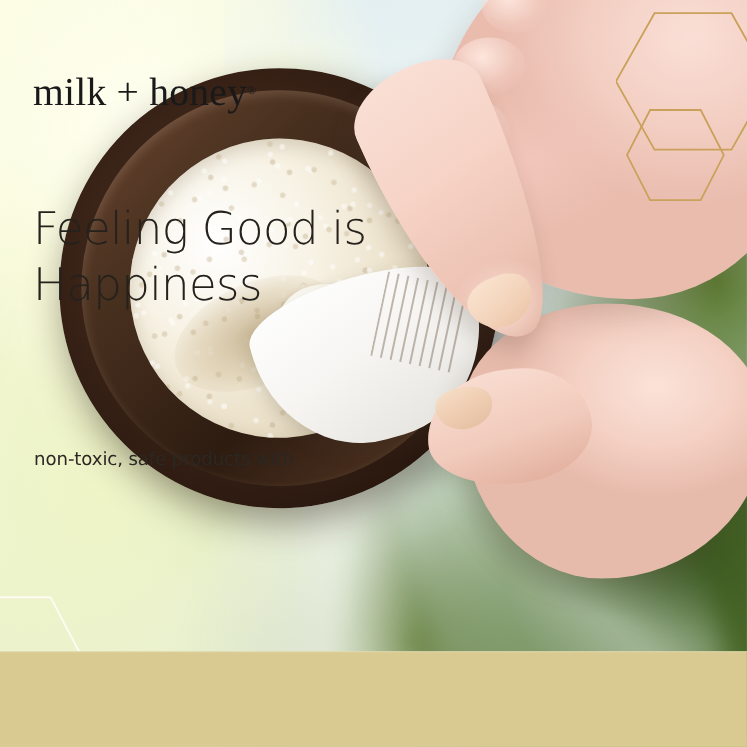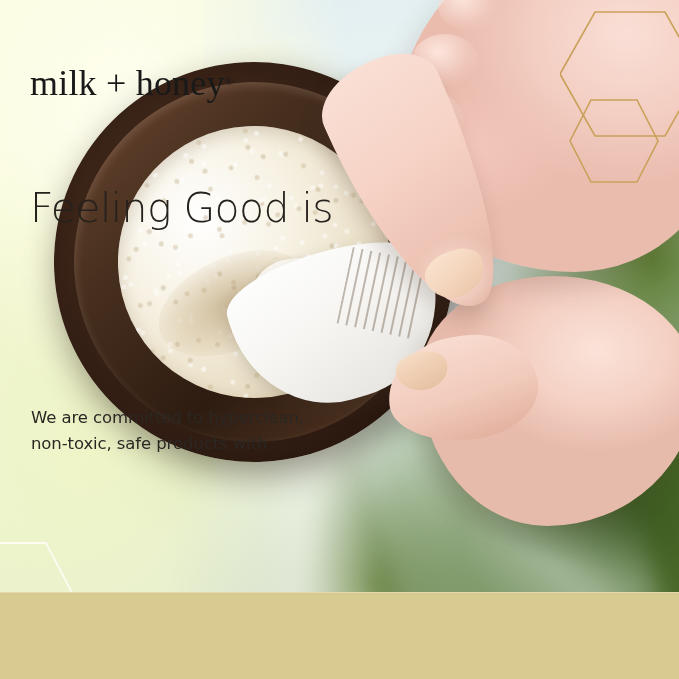--- a/index.html
+++ b/index.html
@@ -423,24 +423,24 @@
   <svg class="hex hex-white-bl" width="136" height="128" viewBox="0 0 136 128">
     <polygon points="34,3 102,3 134,64 102,125 34,125 2,64" stroke="#fdfbf2" stroke-width="1.8" fill="none"></polygon>
   </svg>
 
   <div class="logo">
     <span>milk + honey</span><span class="logo-reg">®</span>
   </div>
 
   <div class="headline">
     <span class="headline-line">Feeling Good is</span>
+    <span class="headline-line">Happiness</span>
   </div>
 
   <div class="subcopy">
-    <span class="subcopy-line">We are committed to hyperclean,</span>
     <span class="subcopy-line">non-toxic, safe products with</span>
   </div>
 
   <div class="bottom-band">
     <div class="band-topline"></div>
   </div>
 
 </div>
 
 </body></html>

